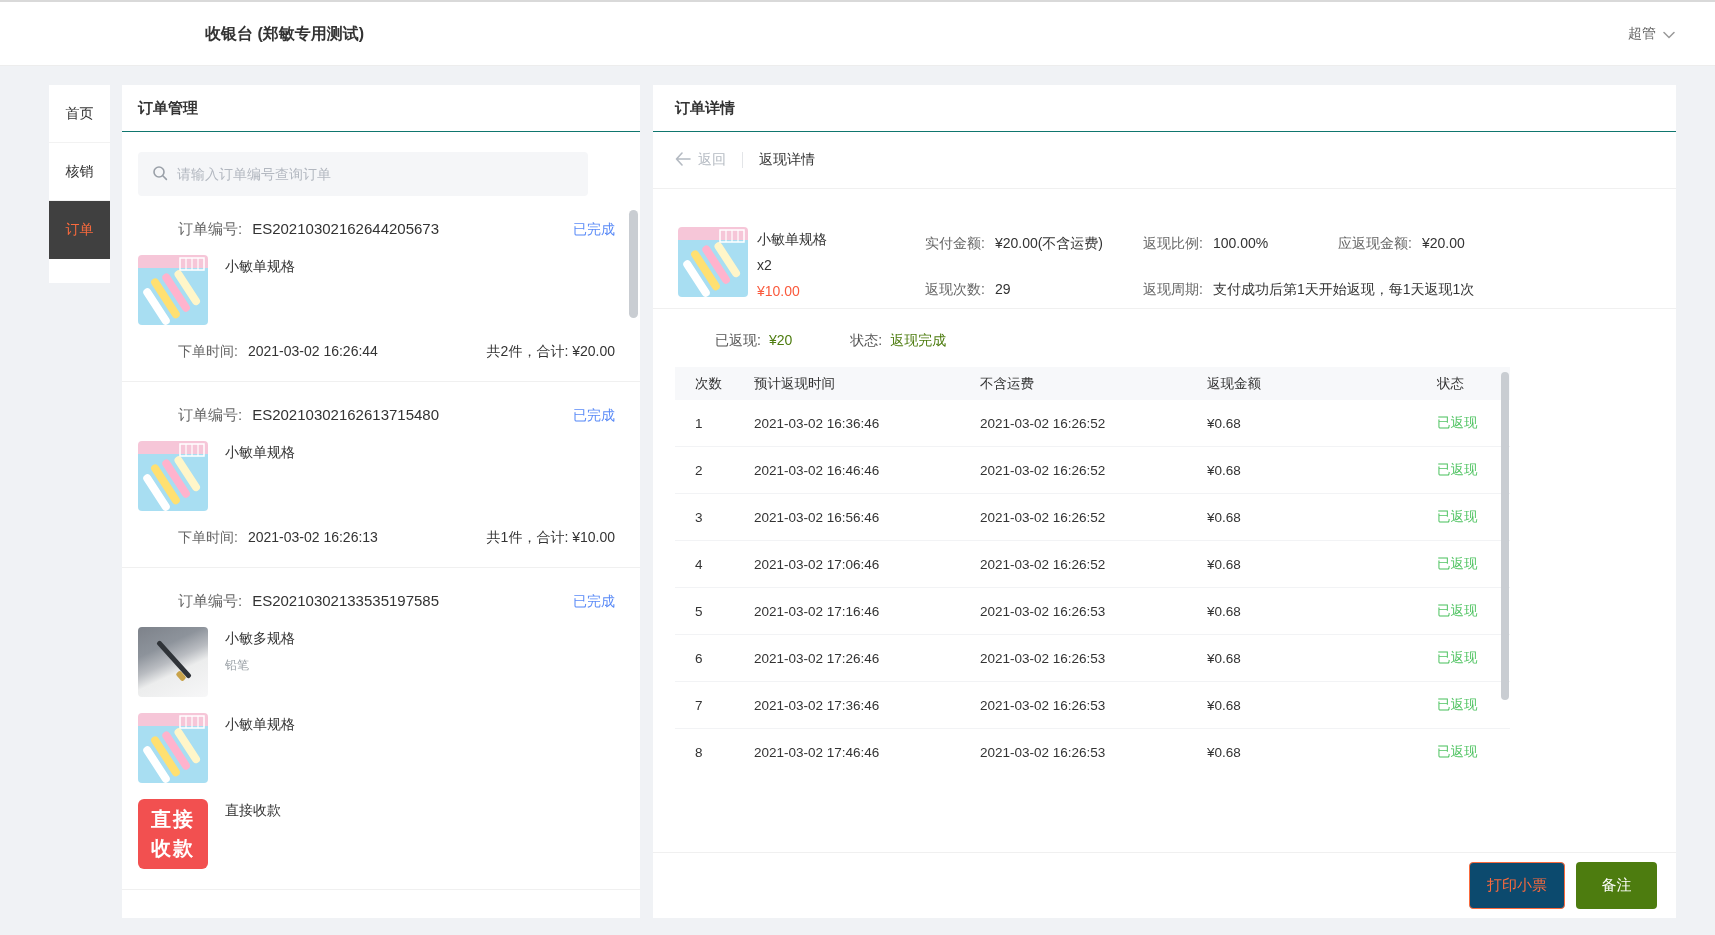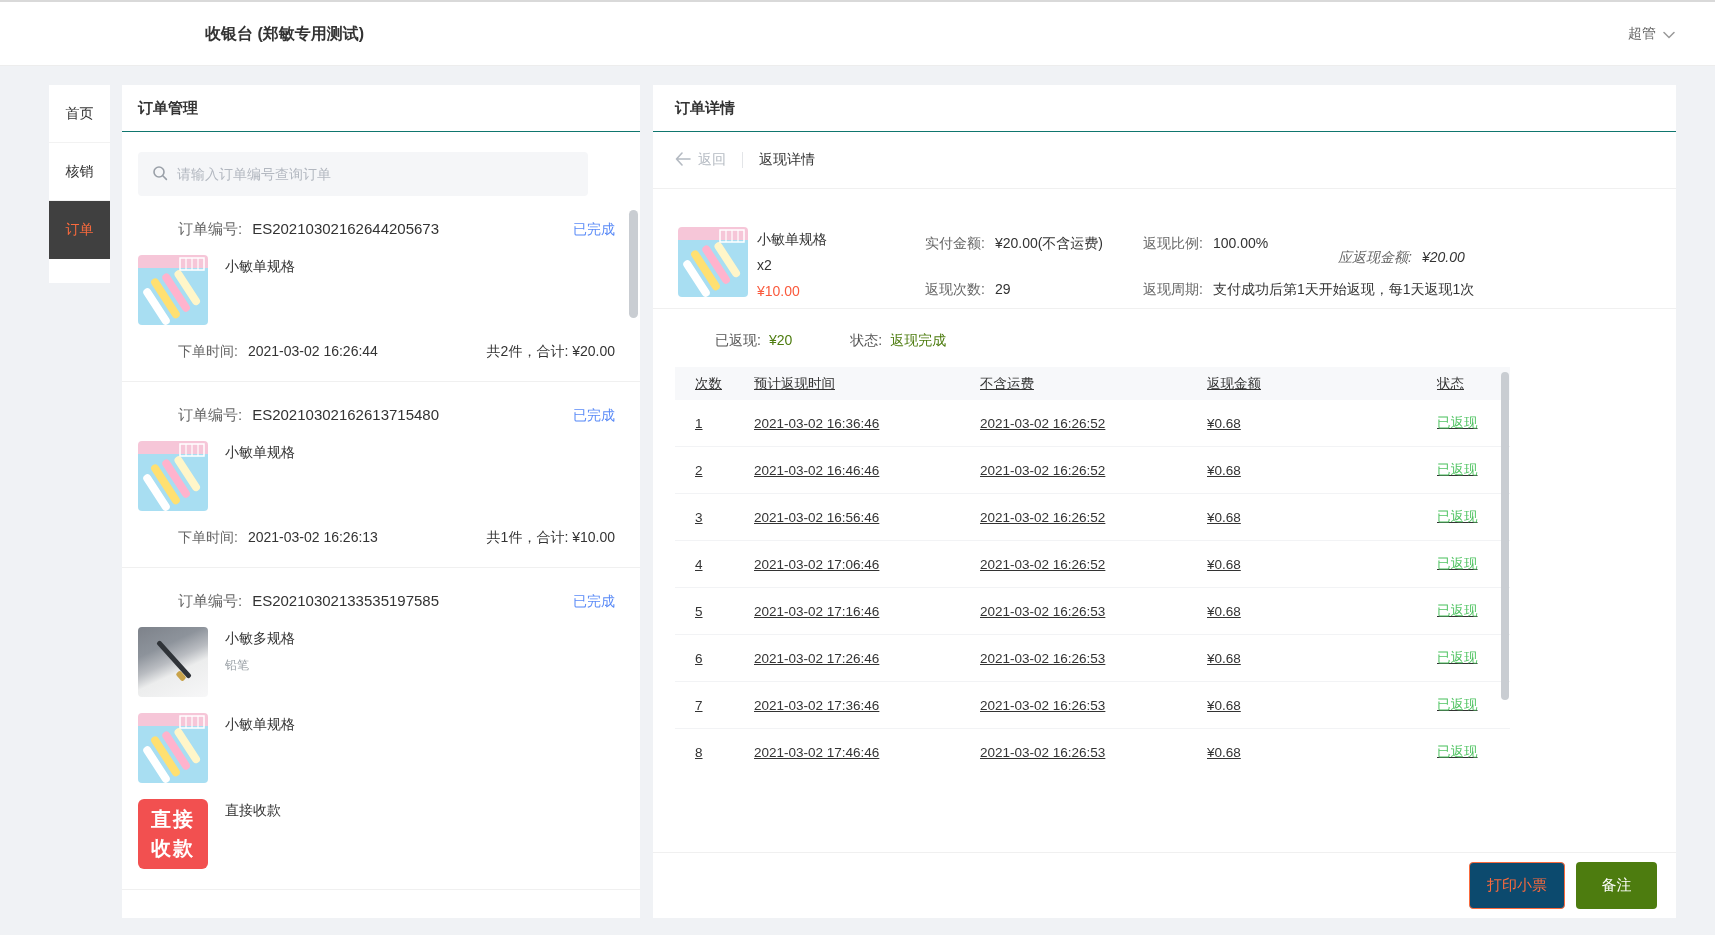--- a/index.html
+++ b/index.html
@@ -70,32 +70,32 @@
   .subtitle { font-size:14px; color:#333; }
 
   .detail-summary { position:relative; height:120px; border-bottom:1px solid #f0f0f0; }
   .detail-summary .abs { position:absolute; white-space:nowrap; }
   .ds-thumb { left:25px; top:38px; }
   .ds-name  { left:104px; top:42px; }
   .ds-qty   { left:104px; top:68px; }
   .ds-price { left:104px; top:94px; color:#fa5a3d; }
   .ds-paid  { left:232px; top:46px; }
   .ds-ratio { left:450px; top:46px; }
-  .ds-total { left:645px; top:60px;font-style:italic; }
+  .ds-total { left:645px; top:46px; }
   .ds-times { left:232px; top:92px; }
   .ds-cycle { left:450px; top:92px; }
   .lbl { color:#666; margin-right:10px;margin-left:40px; }
   .val { color:#333; }
 
   .status-line { padding:23px 22px 17px; font-size:14px; }
   .status-line .lbl { color:#555; margin-right:8px; }
   .status-line .orange { color:#4d7c0f; }
   .status-line .gap { display:inline-block; width:18px; }
 
-  .cash-table { margin-left:22px; width:835px; position:relative;text-decoration:underline; }
+  .cash-table { margin-left:22px; width:835px; position:relative; }
   .ct-head, .ct-row { display:grid; grid-template-columns:59px 226px 227px 230px 1fr;
                       align-items:center; padding-left:20px; font-size:13.5px; }
   .ct-head { background:#f7f8fa; height:33px; color:#333; }
   .ct-body { height:370px; overflow:hidden; }
   .ct-row { height:47px; border-bottom:1px solid #f2f3f5; color:#333; }
   .ct-status { color:#52c464; }
   .ct-scrollbar { position:absolute; right:1px; top:5px; width:8px; height:328px;
                   background:#c9cdd2; border-radius:4px; cursor:pointer; }
 
   .detail-footer { position:absolute; left:0; right:0; bottom:0; height:66px; border-top:1px solid #f0f0f0;

